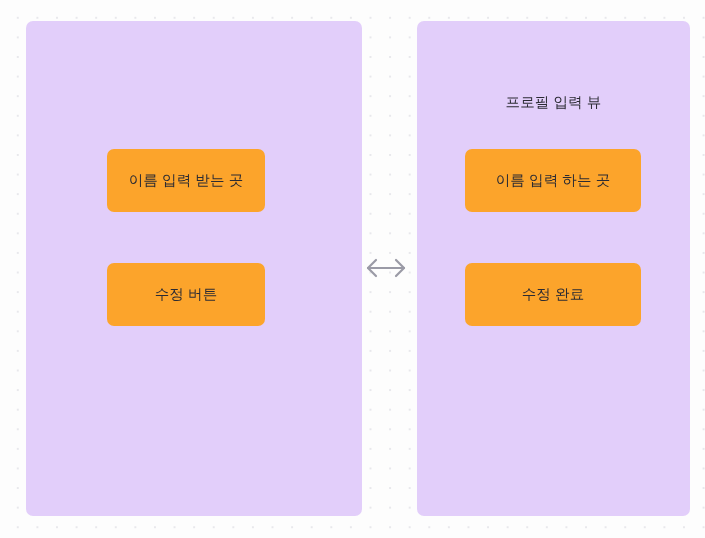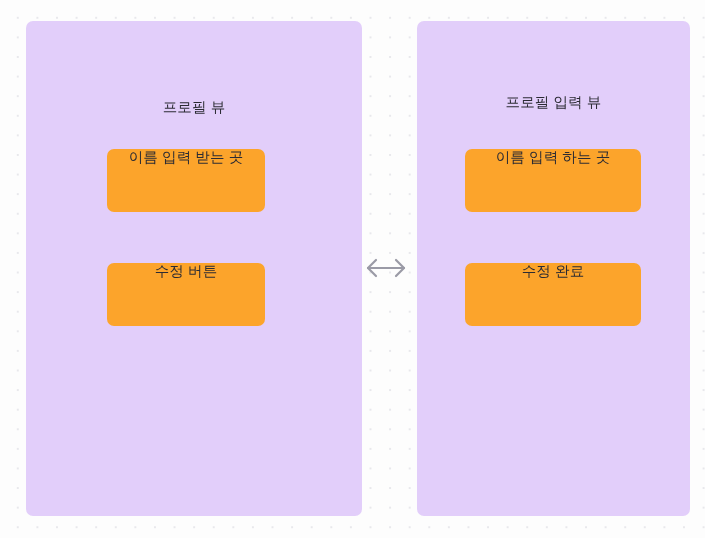--- a/index.html
+++ b/index.html
@@ -43,21 +43,21 @@
     line-height: 1.2;
     letter-spacing: 0.1px;
     white-space: nowrap;
   }
 
   .node {
     position: absolute;
     background: #fca42b;
     border-radius: 7px;
     display: flex;
-    align-items: flex-start;
+    align-items: center;
     justify-content: center;
   }
 
   .node-label {
     color: #2b2b33;
     font-size: 14.5px;
     line-height: 1.2;
     letter-spacing: 0.1px;
     white-space: nowrap;
     text-align: center;
@@ -88,21 +88,20 @@
   }
   #connector svg { display: block; }
 </style>
 </head>
 <body>
 
 <div id="canvas">
 
   <div class="panel" id="panel-left">
 
-    <div class="panel-title">프로필 뷰</div>
 
     <div class="node" id="node-left-1">
       <span class="node-label">이름 입력 받는 곳</span>
     </div>
 
     <div class="node" id="node-left-2">
       <span class="node-label">수정 버튼</span>
     </div>
   </div>
 

